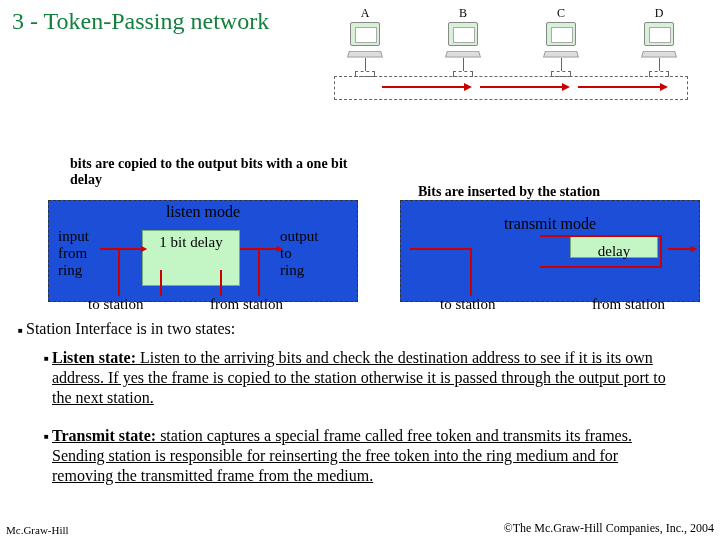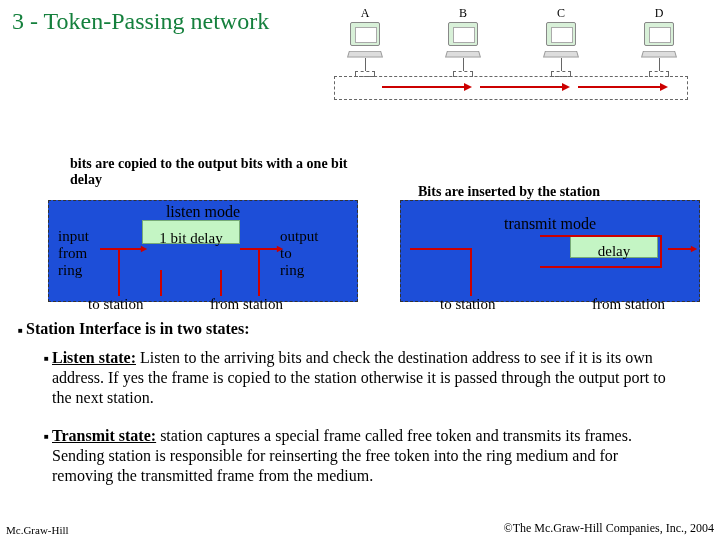--- a/index.html
+++ b/index.html
@@ -82,28 +82,29 @@
     border: 1px solid #7a7; font-size: 15px;
     text-align: center;
   }
   .io-lbl { position: absolute; font-size: 15px; }
   .small-lbl { position: absolute; font-size: 15px; }
   .red-arrow {
     position: absolute; background: #c00;
   }
   .section-head {
     position: absolute; left: 26px;
-    font-size: 16px; font-weight: bold;
+    font-size: 16px; font-weight: normal;
   }
   .bullet {
     position: absolute; font-size: 8px;
   }
   .body-text {
     position: absolute; font-size: 16px;
     line-height: 1.25;
+    text-decoration: underline;
   }
   .footer-l { position: absolute; left: 6px; bottom: 4px; font-size: 11px; }
   .footer-r { position: absolute; right: 6px; bottom: 4px; font-size: 12px; }
 </style>
 </head>
 <body>
 
 <div class="title">3 - Token-Passing network</div>
 
 <div class="subtitle">
@@ -147,21 +148,21 @@
   <div class="arrow-line" style="left:248px;width:82px"></div>
   <div class="arrow-head-r" style="left:330px;top:77px"></div>
 </div>
 
 <div class="caption" style="left:70px;top:156px;width:300px">bits are copied to the output bits with a one bit delay</div>
 <div class="caption" style="left:418px;top:184px">Bits are inserted by the station</div>
 
 <div class="mode-box" style="left:48px;top:200px;width:310px;height:102px">
   <div class="mode-title" style="margin-top:2px">listen mode</div>
 </div>
-<div class="green-box" style="left:142px;top:220px;width:98px;height:24px;line-height:22px;padding-top:6px">1 bit delay</div>
+<div class="green-box" style="left:142px;top:230px;width:98px;height:56px;line-height:22px;padding-top:0">1 bit delay</div>
 <div class="io-lbl" style="left:58px;top:228px">
   <span>input</span><br>
   <span>from</span><br>
   <span>ring</span>
 </div>
 <div class="io-lbl" style="left:280px;top:228px">
   <span>output</span><br>
   <span>to</span><br>
   <span>ring</span>
 </div>

